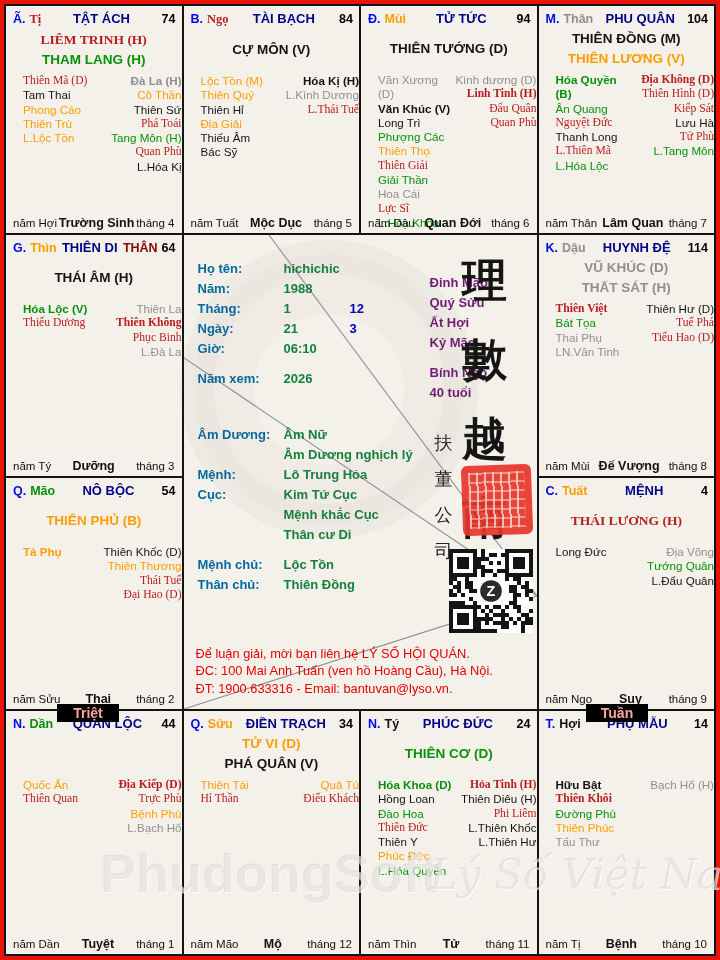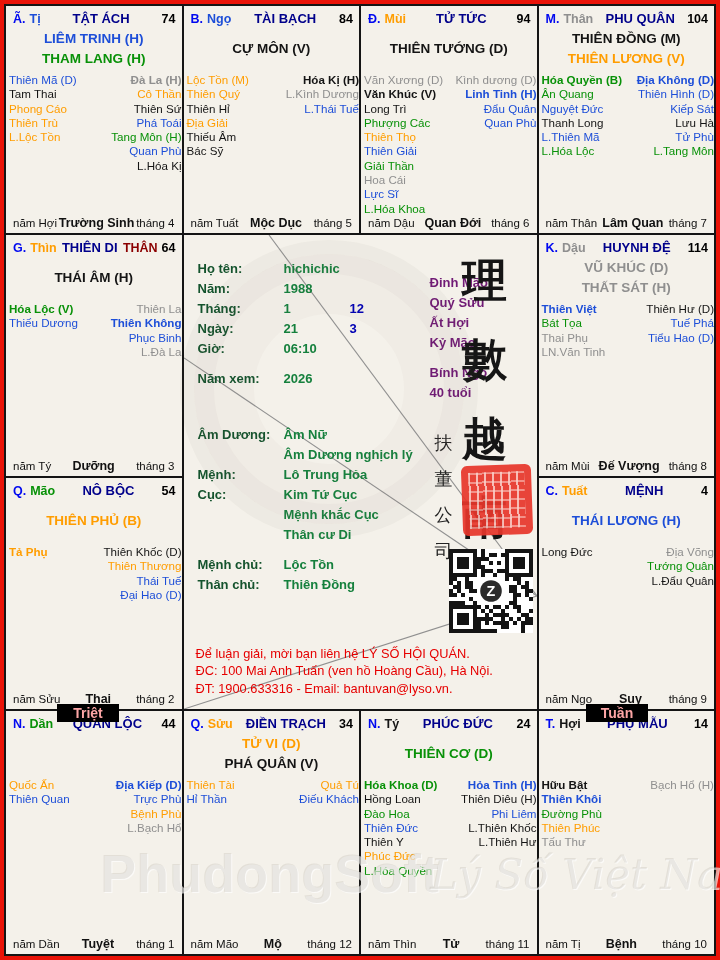--- a/index.html
+++ b/index.html
@@ -11,34 +11,34 @@
   .palace{position:relative;background:#f4f1ea;overflow:hidden;}
   .p-head{display:flex;align-items:baseline;padding:5px 6px 0 7px;font-weight:bold;
     font-size:12.5px;white-space:nowrap;}
   .p-stem{color:#0008f0;}
   .p-branch{margin-left:4px;}
   .p-name{flex:1;text-align:center;color:#00008b;font-size:13px;}
   .p-extra{color:#8b0000;margin-right:4px;}
   .p-num{text-align:right;color:#000;}
   .p-main{height:44px;margin-top:1px;display:flex;flex-direction:column;align-items:center;
     justify-content:center;font-weight:bold;font-size:13.5px;line-height:20px;white-space:nowrap;}
-  .p-cols{display:flex;padding-left:3px;font-size:11.6px;line-height:14.3px;margin-top:2px;}
+  .p-cols{display:flex;padding-left:17px;font-size:11.6px;line-height:14.3px;margin-top:2px;}
   .p-col-l{width:48%;}
   .p-col-r{flex:1;text-align:right;}
   .p-foot{position:absolute;bottom:3px;left:7px;right:7px;display:flex;align-items:baseline;
     font-size:11.5px;color:#111;}
   .p-fp{flex:1;text-align:center;font-weight:bold;font-size:12.5px;}
-  .c-red{color:#1d4ed8;} .c-green{color:#089108;} .c-orange{color:#ff9d00;}
+  .c-red{color:#b91c1c;font-family:Liberation Serif, serif;} .c-green{color:#089108;} .c-orange{color:#ff9d00;}
   .c-gray{color:#8f8f8f;} .c-black{color:#141414;}
   .bold{font-weight:bold;}
   .center{grid-column:2 / span 2;grid-row:2 / span 2;position:relative;background:#f4f1ea;overflow:hidden;}
   .lines{position:absolute;inset:0;width:100%;height:100%;}
   .info{position:absolute;left:14px;top:26px;font-size:13px;font-weight:bold;}
   .irow{display:flex;height:20px;white-space:nowrap;}
-  .ilab{width:86px;color:#14532d;}
+  .ilab{width:86px;color:#0369a1;}
   .ival{min-width:66px;color:#15803d;}
   .ival2{color:#0000b4;}
   .pillars{position:absolute;left:246px;top:40px;font-size:13px;font-weight:bold;color:#701a75;}
   .pillars div{height:20px;white-space:nowrap;}
   .calli{position:absolute;right:24px;top:6px;width:56px;text-align:center;
     font-family:"DejaVu Serif",serif;font-size:45px;line-height:79px;color:#151515;font-weight:bold;}
   .calli-small{position:absolute;right:82px;top:190px;width:22px;text-align:center;
     font-family:"DejaVu Serif",serif;font-size:18px;line-height:36px;color:#222;}
   .seal{position:absolute;right:5px;top:230px;width:70px;height:70px;background:#e8362b;
     border-radius:6px;transform:rotate(-2deg);opacity:0.92;}

